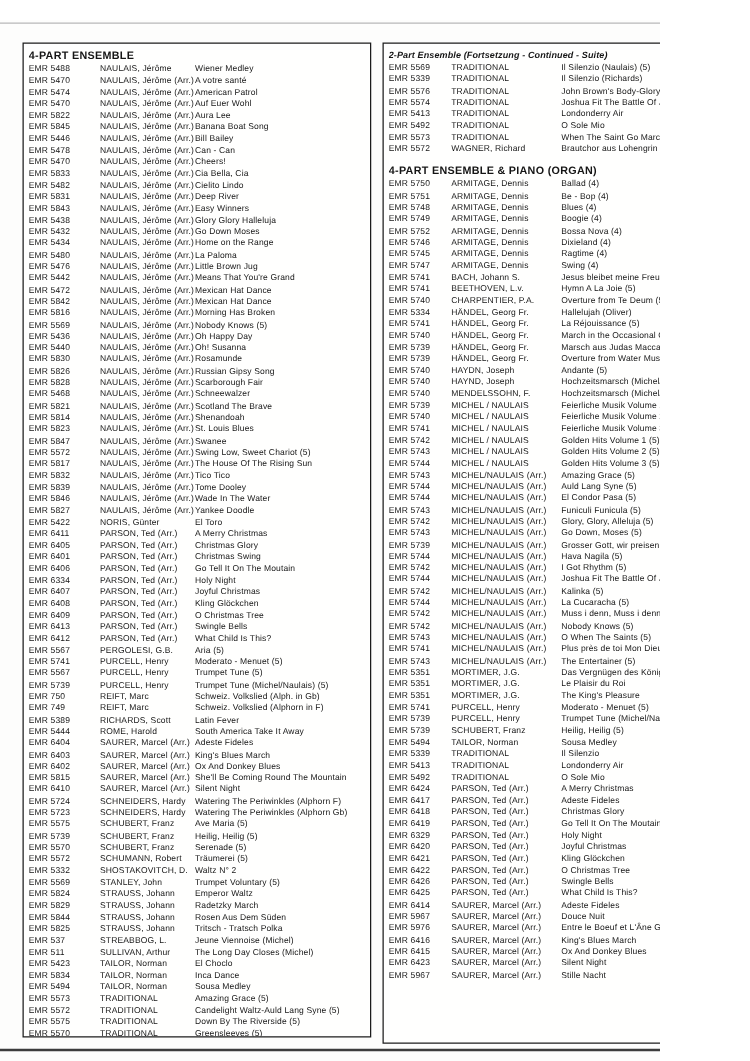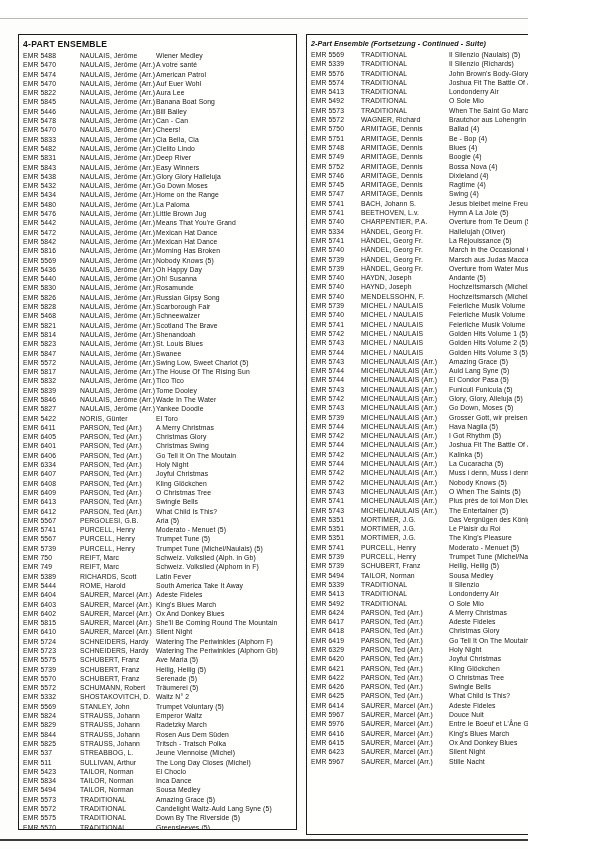--- a/index.html
+++ b/index.html
@@ -501,20 +501,21 @@
           <span class="code">EMR 5573</span>
           <span class="composer">TRADITIONAL</span>
           <span class="title">When The Saint Go Marching In (5)</span>
         </div>
         <div class="row">
           <span class="code">EMR 5572</span>
           <span class="composer">WAGNER, Richard</span>
           <span class="title">Brautchor aus Lohengrin (5)</span>
         </div>
       </div>
+      <div class="sec-title sub">4-PART ENSEMBLE &amp; PIANO (ORGAN)</div>
       <div class="rows">
         <div class="row">
           <span class="code">EMR 5750</span>
           <span class="composer">ARMITAGE, Dennis</span>
           <span class="title">Ballad (4)</span>
         </div>
         <div class="row">
           <span class="code">EMR 5751</span>
           <span class="composer">ARMITAGE, Dennis</span>
           <span class="title">Be - Bop (4)</span>

